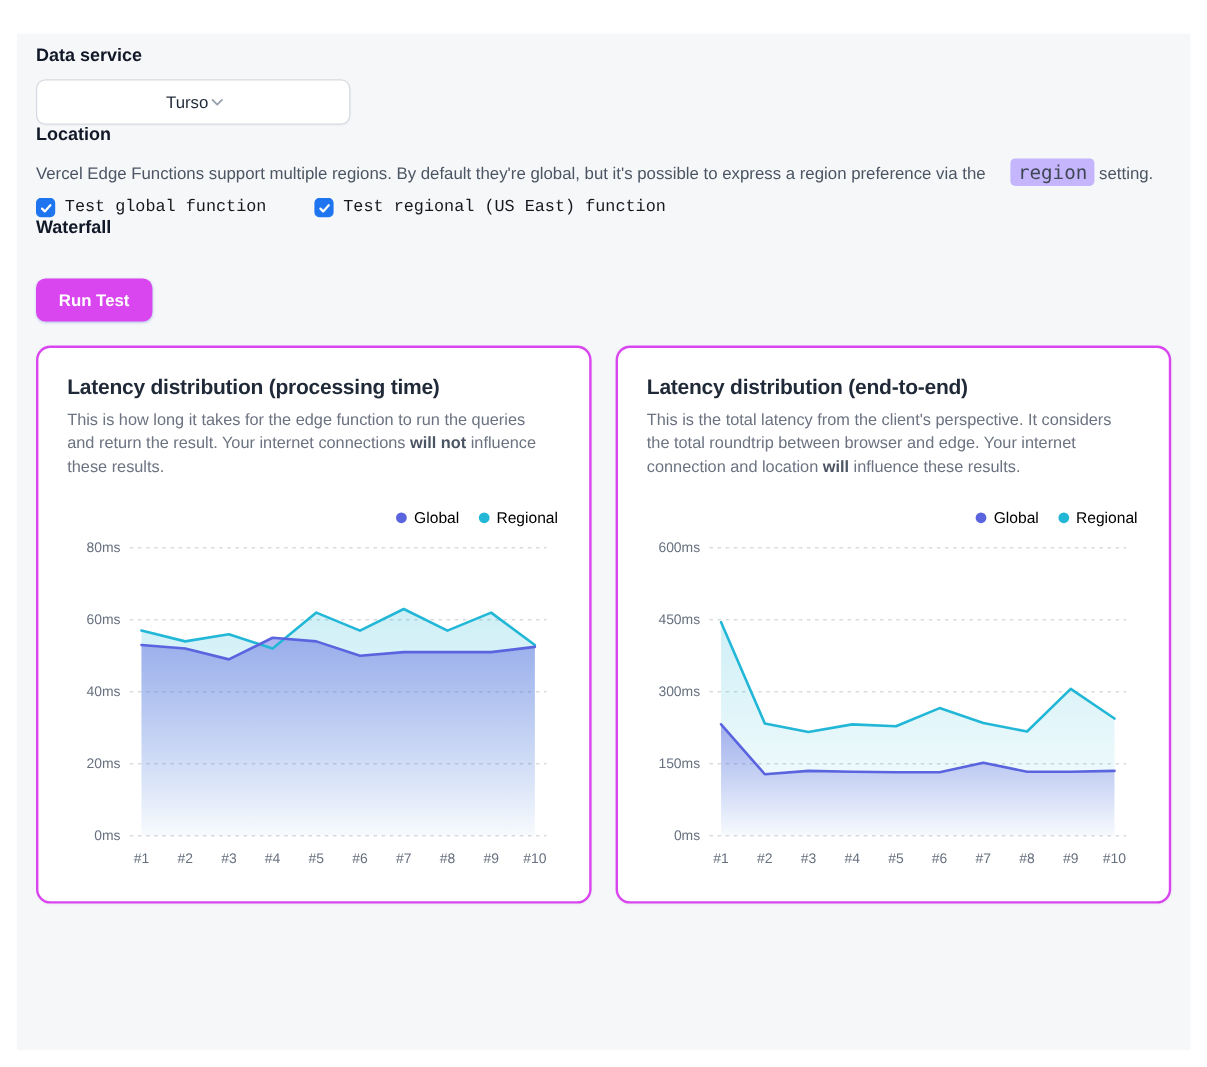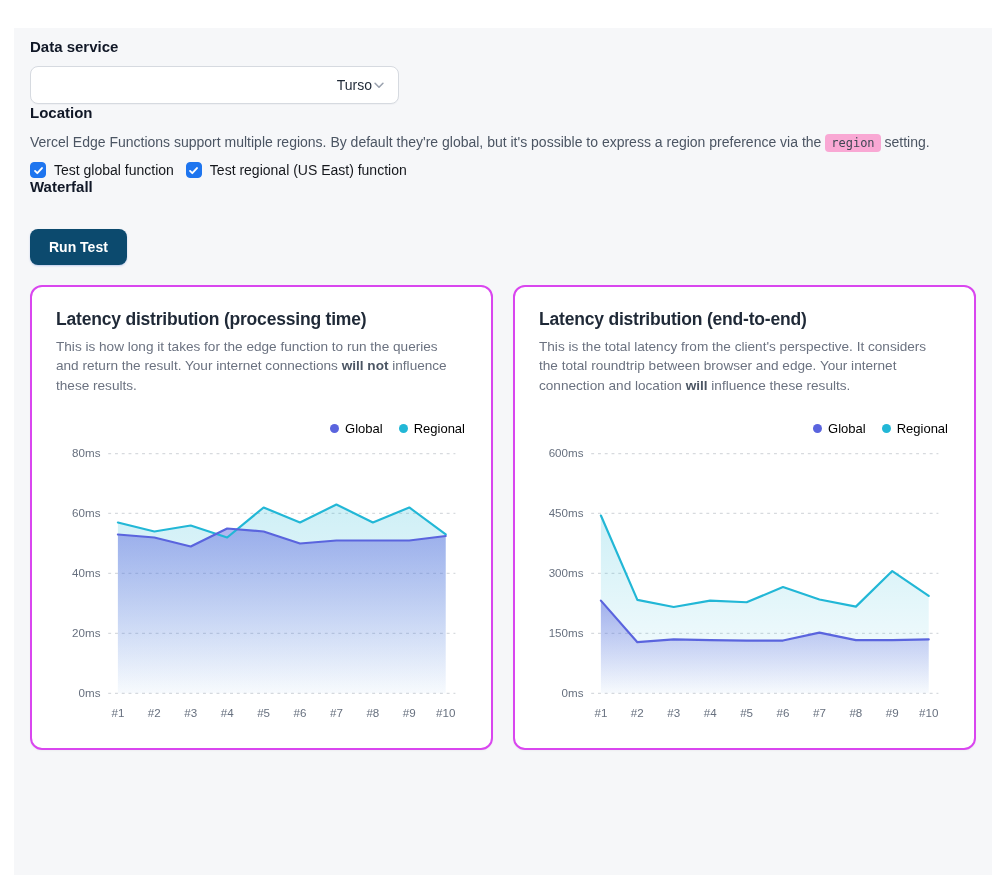--- a/index.html
+++ b/index.html
@@ -20,48 +20,49 @@
   h3.section-heading {
     font-size: 15px;
     font-weight: 700;
     color: #111827;
     margin: 0 0 11px 0;
   }
   .mt-lg { margin-top: 29px; }
   .mt-md { margin-top: 25px; }
   
   .select {
-    width: 369px; height: 38px;
+    width: 262px; height: 38px;
     background: #ffffff;
     border: 1px solid #d6dae0;
     border-radius: 8px;
-    display: flex; align-items: center; justify-content: flex-end;
+    display: flex; align-items: center; justify-content: center;
     padding: 0 12px 0 16px;
     font-size: 14px; color: #1f2937;
     cursor: default;
     box-shadow: 0 1px 1px rgba(20,30,50,0.03);
   }
   .select svg { width: 14px; height: 14px; }
   
   p.desc {
     font-size: 14px;
     line-height: 1.5;
     color: #4b5563;
     margin: 0 0 9px 0;
   }
   p.desc code {
     font-family: "DejaVu Sans Mono", "Liberation Mono", monospace;
-    font-size: 12px;
-    background: #f9a8d4;
+    font-size: 16px;
+    background: #c4b5fd;
     border-radius: 4px;
     padding: 2px 6px;
     color: #3f4754;
-  }
-  
-  .choice-row { display: flex; align-items: center; gap: 12px; margin-top: 2px; }
+    margin-left: 17px;
+  }
+  
+  .choice-row { display: flex; align-items: center; gap: 40px; margin-top: 2px; font-family: Liberation Mono, monospace; }
   label.choice { display: inline-flex; align-items: center; gap: 8px; font-size: 14px; color: #16181d; cursor: pointer; }
   .cb {
     width: 16px; height: 16px; border-radius: 4px;
     border: 1.5px solid #aeb5c0; background: #fff;
     display: inline-flex; align-items: center; justify-content: center;
     flex: none;
   }
   .cb svg { width: 11px; height: 11px; display: none; }
   .cb.on { background: #1e75ef; border-color: #1e75ef; }
   .cb.on svg { display: block; }
@@ -71,21 +72,21 @@
     position: relative; flex: none;
   }
   .rb.on { border-color: #2273f0; }
   .rb.on::after {
     content: ''; position: absolute; inset: 2.5px;
     border-radius: 50%; background: #2273f0;
   }
   
   .run-btn {
     margin-top: 23px;
-    background: #0c4a6e;
+    background: #d946ef;
     color: #ffffff;
     border: none;
     border-radius: 8px;
     font-family: inherit;
     font-size: 14px;
     font-weight: 700;
     padding: 10px 19px;
     cursor: pointer;
     box-shadow: 0 1px 2px rgba(30,80,200,0.25);
   }

